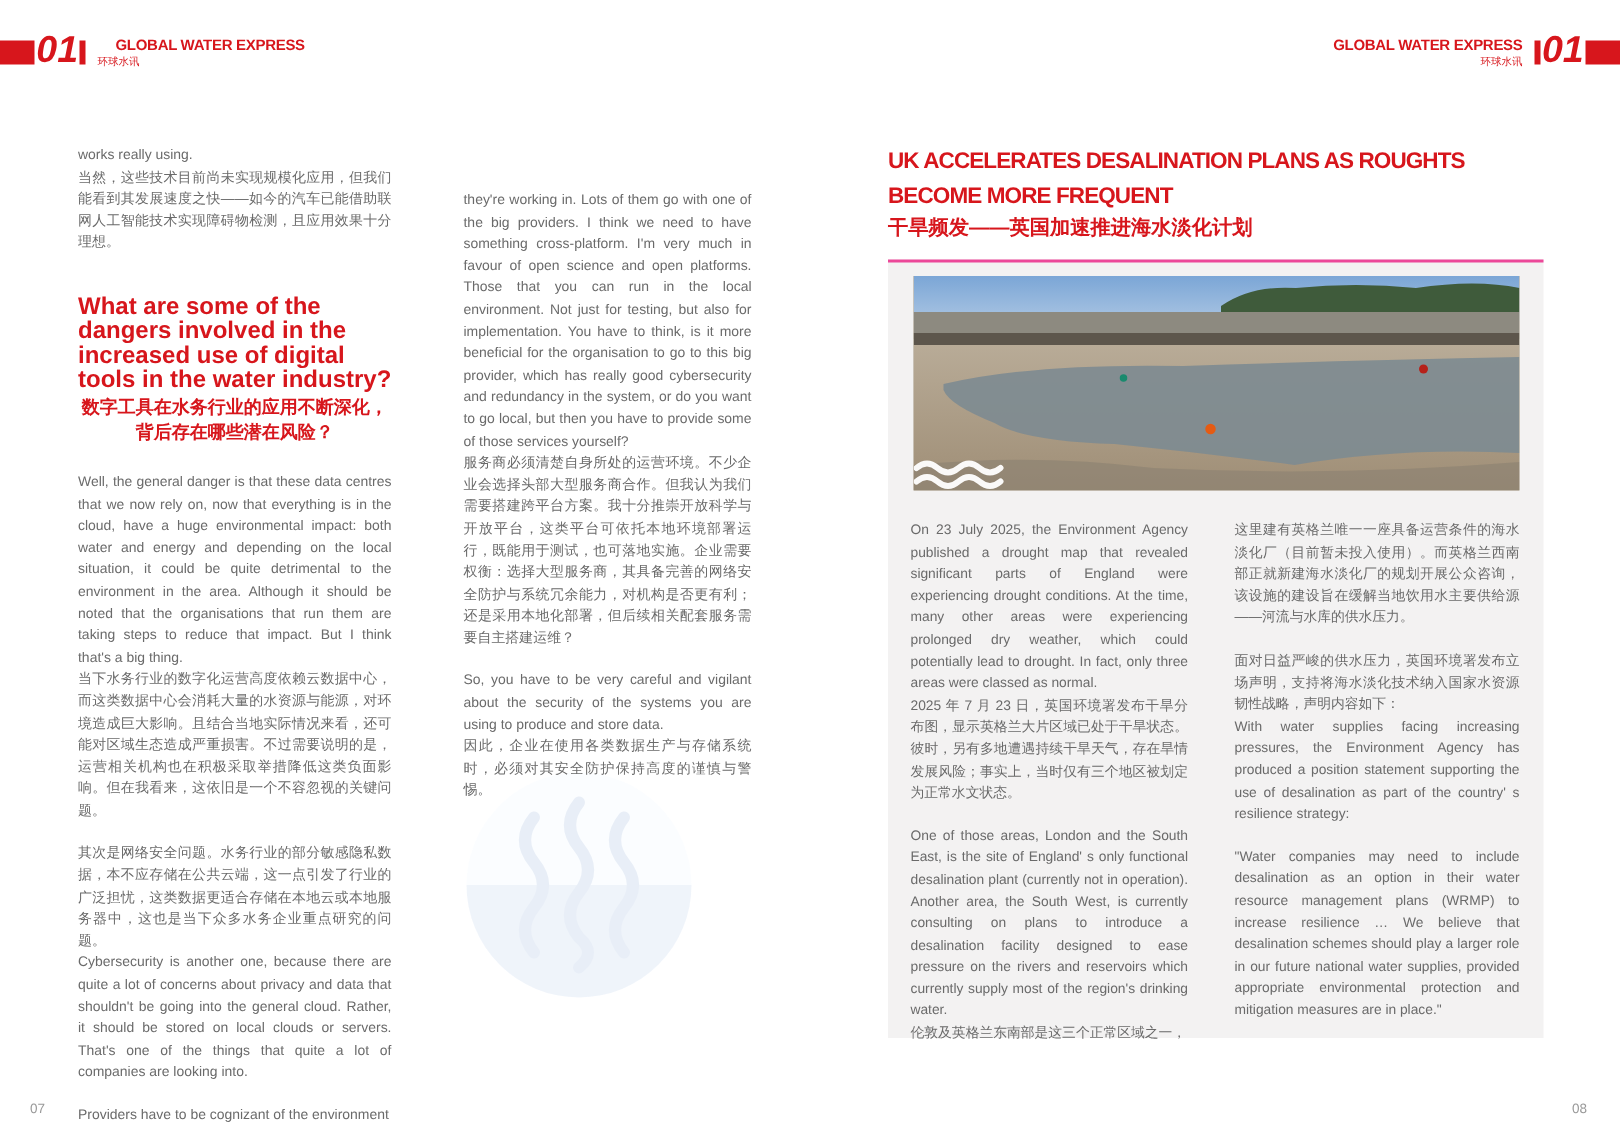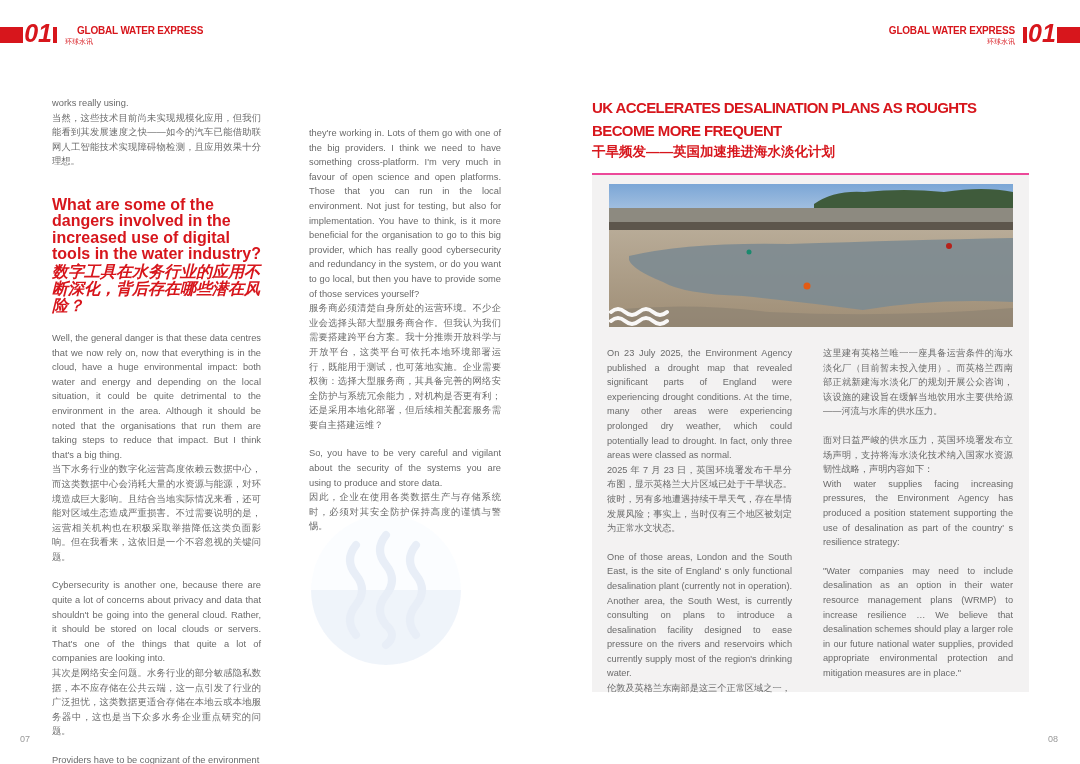--- a/index.html
+++ b/index.html
@@ -23,21 +23,21 @@
   .hdr-title { font-weight: bold; font-size: 10px; color: #d7161c; letter-spacing: -0.2px; margin-left: 12px; }
   .hdr-sub { font-size: 7px; color: #d7161c; margin-top: 2px; }
 
   
   .col { position: absolute; font-size: 9.3px; line-height: 14.6px; color: #6a6a6a; text-align: justify; }
   .col p { margin: 0; }
   .col .gap { height: 14px; }
   .col-1 { left: 52px; top: 96px; width: 209px; }
   .col-2 { left: 309px; top: 96px; width: 192px; margin-top: 30px; }
   .q-en { color: #d7161c; font-weight: bold; font-size: 16px; line-height: 16.5px; text-align: left; }
-  .q-cn { color: #d7161c; font-weight: bold; font-size: 16px; line-height: 17px; text-align: left; font-style: italic; }
+  .q-cn { color: #d7161c; font-weight: bold; font-size: 12px; line-height: 17px; text-align: center; }
 
   
   .title-en { position: absolute; left: 592px; top: 96px; width: 440px; color: #d7161c; font-weight: bold; font-size: 15px; line-height: 23px; letter-spacing: -0.6px; }
   .title-cn { position: absolute; left: 592px; top: 142px; color: #d7161c; font-weight: bold; font-size: 13.5px; line-height: 20px; }
   .card { position: absolute; left: 592px; top: 173px; width: 437px; height: 519px; background: #f3f2f2; border-top: 2px solid #ec4899; }
   .photo { position: absolute; left: 17px; top: 9px; width: 404px; height: 143px; overflow: hidden; background: #a59a86; }
   .photo svg { display: block; }
   .card .col { font-size: 9.2px; line-height: 14.6px; }
   .col-3 { left: 15px; top: 171px; width: 185px; }
   .col-4 { left: 231px; top: 171px; width: 190px; }
@@ -85,22 +85,22 @@
 <div class="col col-1">
   <p>works really using.</p>
   <p>当然，这些技术目前尚未实现规模化应用，但我们能看到其发展速度之快——如今的汽车已能借助联网人工智能技术实现障碍物检测，且应用效果十分理想。</p>
   <div class="gap" style="height:28px"></div>
   <p class="q-en">What are some of the dangers involved in the increased use of digital tools in the water industry?</p>
   <p class="q-cn">数字工具在水务行业的应用不断深化，背后存在哪些潜在风险？</p>
   <div class="gap" style="height:17px"></div>
   <p>Well, the general danger is that these data centres that we now rely on, now that everything is in the cloud, have a huge environmental impact: both water and energy and depending on the local situation, it could be quite detrimental to the environment in the area. Although it should be noted that the organisations that run them are taking steps to reduce that impact. But I think that's a big thing.</p>
   <p>当下水务行业的数字化运营高度依赖云数据中心，而这类数据中心会消耗大量的水资源与能源，对环境造成巨大影响。且结合当地实际情况来看，还可能对区域生态造成严重损害。不过需要说明的是，运营相关机构也在积极采取举措降低这类负面影响。但在我看来，这依旧是一个不容忽视的关键问题。</p>
   <div class="gap"></div>
+  <p>其次是网络安全问题。水务行业的部分敏感隐私数据，本不应存储在公共云端，这一点引发了行业的广泛担忧，这类数据更适合存储在本地云或本地服务器中，这也是当下众多水务企业重点研究的问题。</p>
   <p>Cybersecurity is another one, because there are quite a lot of concerns about privacy and data that shouldn't be going into the general cloud. Rather, it should be stored on local clouds or servers. That's one of the things that quite a lot of companies are looking into.</p>
-  <p>其次是网络安全问题。水务行业的部分敏感隐私数据，本不应存储在公共云端，这一点引发了行业的广泛担忧，这类数据更适合存储在本地云或本地服务器中，这也是当下众多水务企业重点研究的问题。</p>
   <div class="gap"></div>
   <p>Providers have to be cognizant of the environment</p>
 </div>
 
 <div class="col col-2">
   <p>they're working in. Lots of them go with one of the big providers. I think we need to have something cross-platform. I'm very much in favour of open science and open platforms. Those that you can run in the local environment. Not just for testing, but also for implementation. You have to think, is it more beneficial for the organisation to go to this big provider, which has really good cybersecurity and redundancy in the system, or do you want to go local, but then you have to provide some of those services yourself?</p>
   <p>服务商必须清楚自身所处的运营环境。不少企业会选择头部大型服务商合作。但我认为我们需要搭建跨平台方案。我十分推崇开放科学与开放平台，这类平台可依托本地环境部署运行，既能用于测试，也可落地实施。企业需要权衡：选择大型服务商，其具备完善的网络安全防护与系统冗余能力，对机构是否更有利；还是采用本地化部署，但后续相关配套服务需要自主搭建运维？</p>
   <div class="gap"></div>
   <p>So, you have to be very careful and vigilant about the security of the systems you are using to produce and store data.</p>
   <p>因此，企业在使用各类数据生产与存储系统时，必须对其安全防护保持高度的谨慎与警惕。</p>

